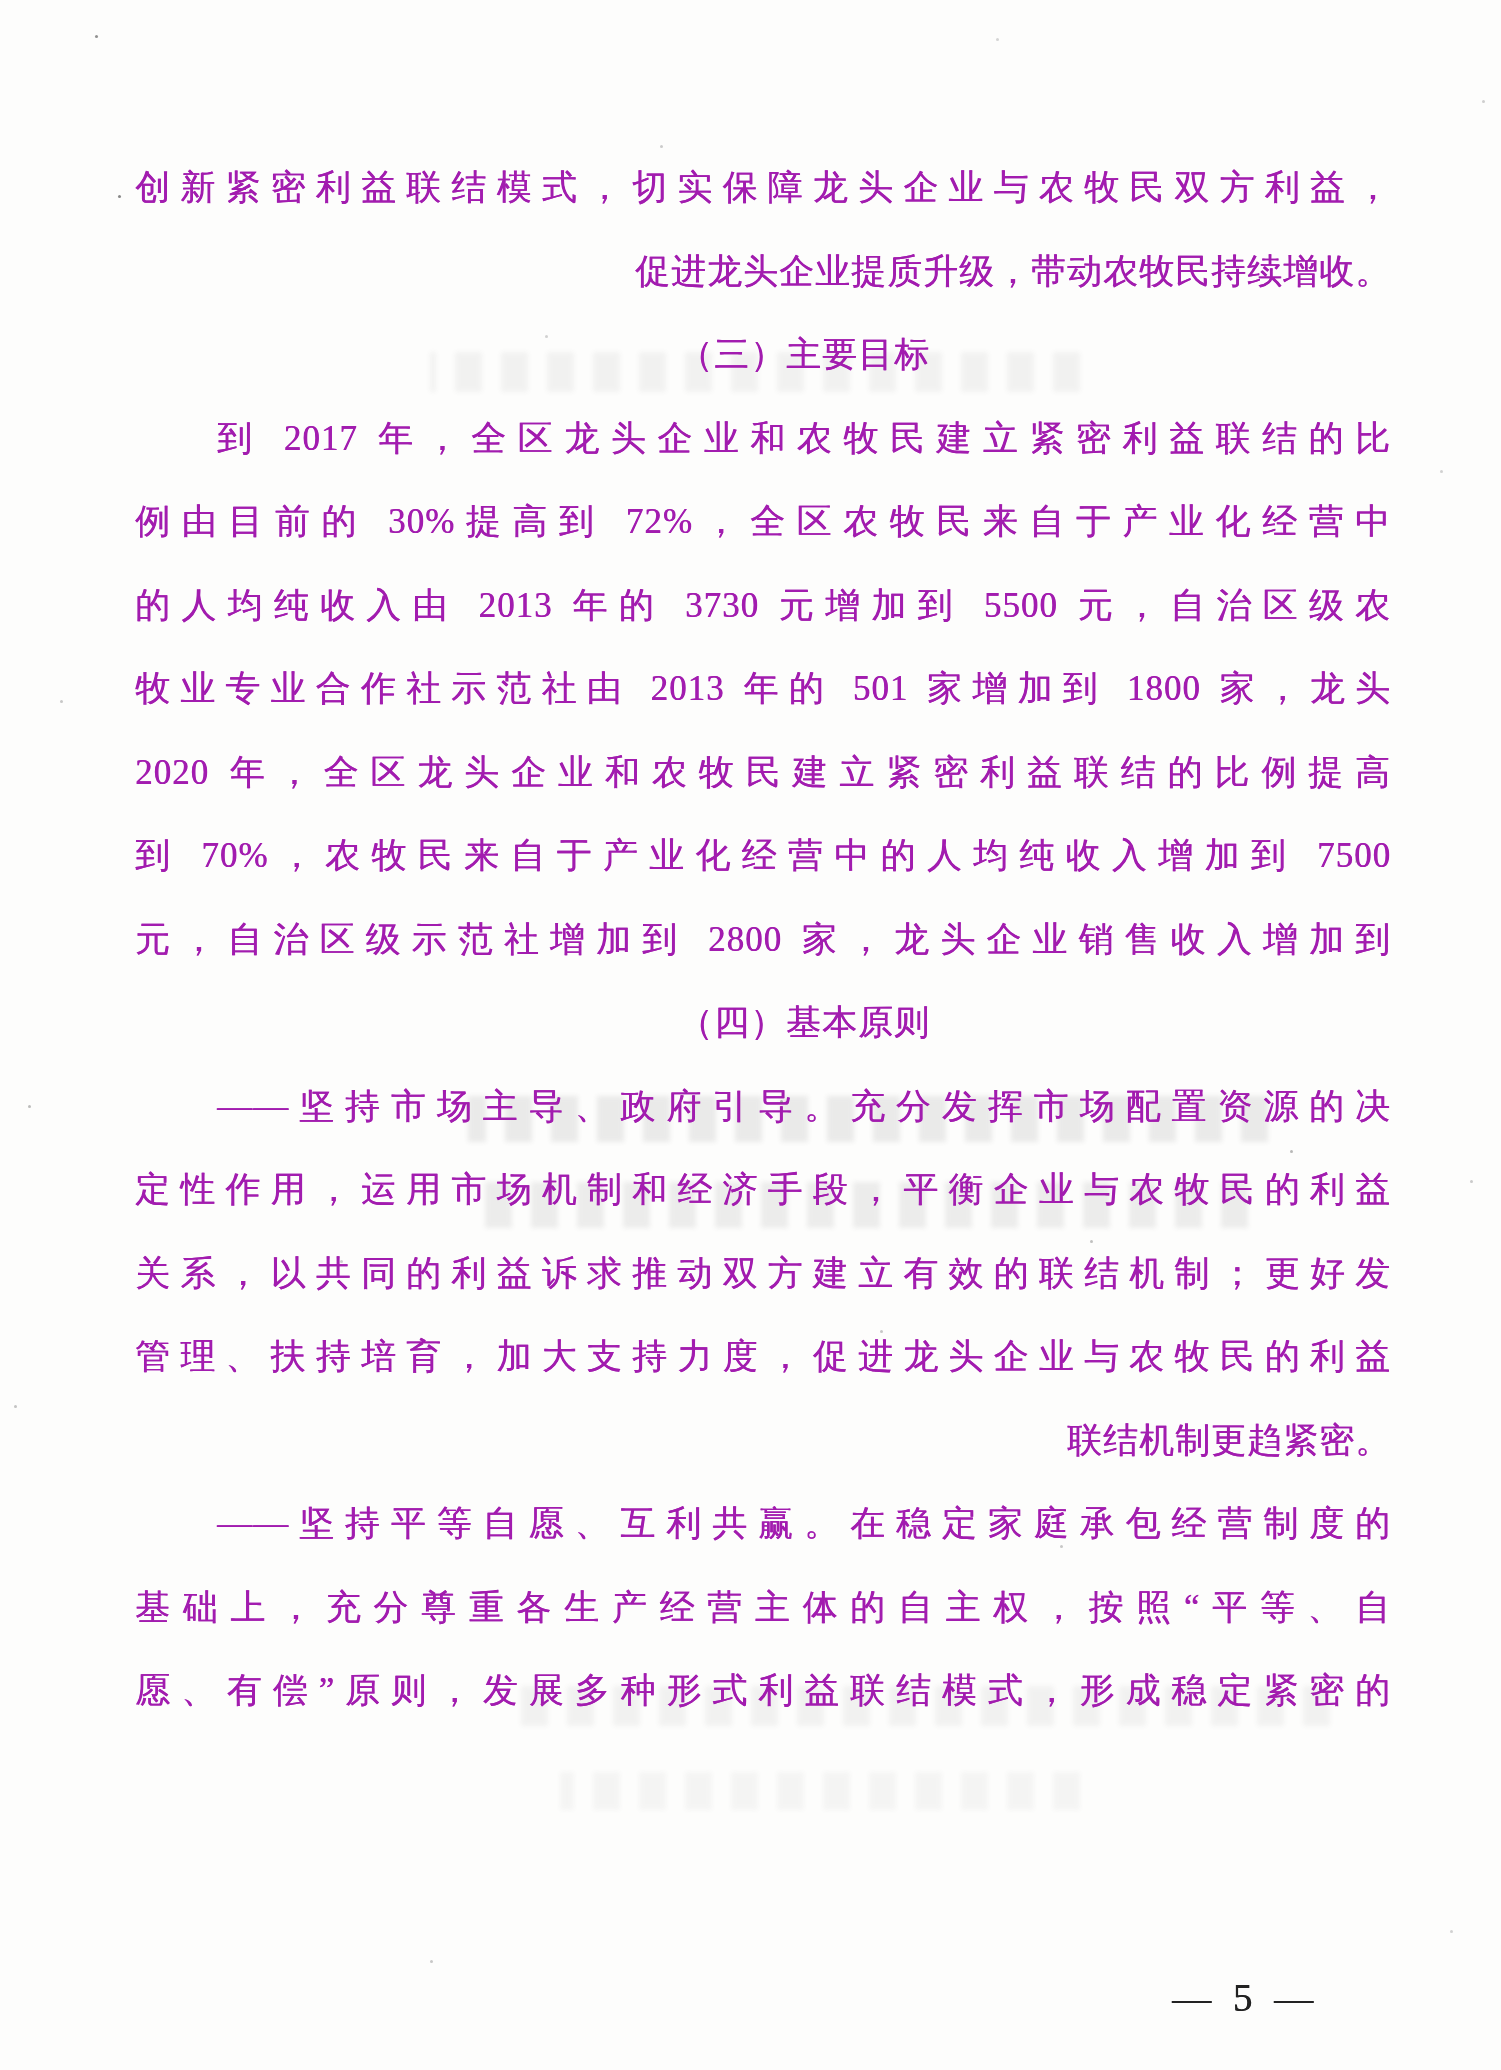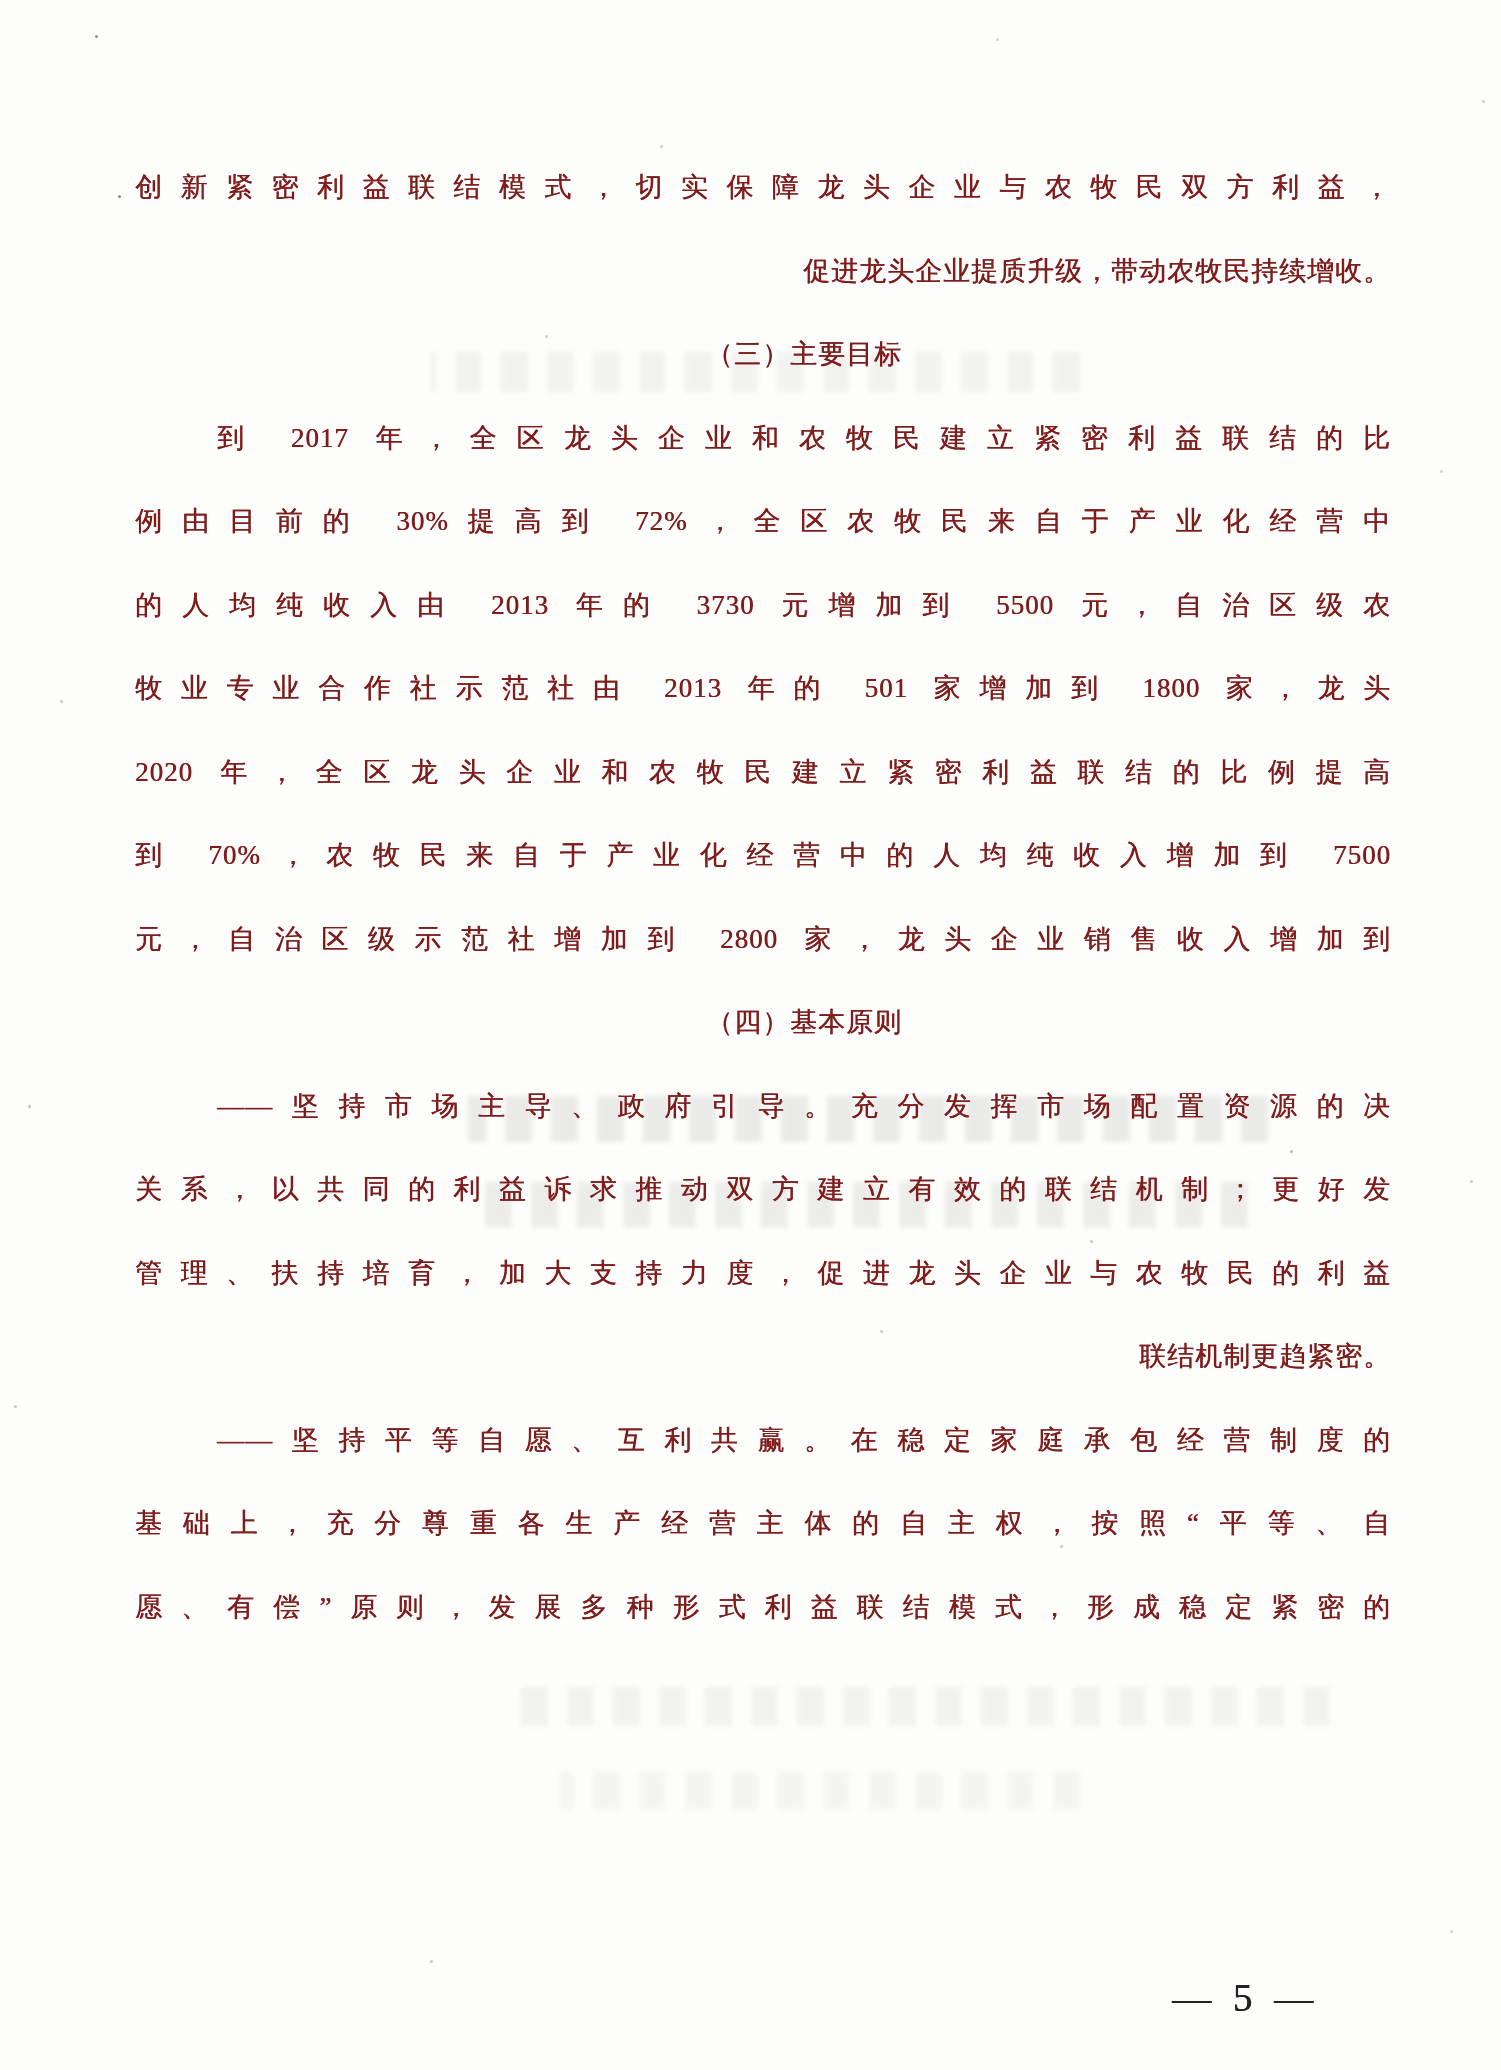--- a/index.html
+++ b/index.html
@@ -47,22 +47,22 @@
   }
   .content {
     position: absolute;
     left: 135px;
     top: 146px;
     width: 1256px;
   }
   .line {
     height: 83.5px;
     line-height: 83.5px;
-    font-size: 27px;
-    color: #7f1d1d;
+    font-size: 35px;
+    color: #a21caf;
     text-shadow: 0.5px 0 0 currentColor;
     letter-spacing: 1px;
     white-space: normal;
   }
   .l-just {
     text-align: justify;
     text-align-last: justify;
     text-justify: inter-character;
   }
   .l-ind {
@@ -117,20 +117,21 @@
     <div class="line l-head">（三）主要目标</div>
     <div class="line l-just l-ind">到 2017 年，全区龙头企业和农牧民建立紧密利益联结的比</div>
     <div class="line l-just">例由目前的 30%提高到 72%，全区农牧民来自于产业化经营中</div>
     <div class="line l-just">的人均纯收入由 2013 年的 3730 元增加到 5500 元，自治区级农</div>
     <div class="line l-just">牧业专业合作社示范社由 2013 年的 501 家增加到 1800 家，龙头</div>
     <div class="line l-just">2020 年，全区龙头企业和农牧民建立紧密利益联结的比例提高</div>
     <div class="line l-just">到 70%，农牧民来自于产业化经营中的人均纯收入增加到 7500</div>
     <div class="line l-just">元，自治区级示范社增加到 2800 家，龙头企业销售收入增加到</div>
     <div class="line l-head">（四）基本原则</div>
     <div class="line l-just l-ind">——坚持市场主导、政府引导。充分发挥市场配置资源的决</div>
+    <div class="line l-just">定性作用，运用市场机制和经济手段，平衡企业与农牧民的利益</div>
     <div class="line l-just">关系，以共同的利益诉求推动双方建立有效的联结机制；更好发</div>
     <div class="line l-just">管理、扶持培育，加大支持力度，促进龙头企业与农牧民的利益</div>
     <div class="line l-end">联结机制更趋紧密。</div>
     <div class="line l-just l-ind">——坚持平等自愿、互利共赢。在稳定家庭承包经营制度的</div>
     <div class="line l-just">基础上，充分尊重各生产经营主体的自主权，按照“平等、自</div>
     <div class="line l-just">愿、有偿”原则，发展多种形式利益联结模式，形成稳定紧密的</div>
   </div>
 
   <div class="page-number">— 5 —</div>
 

